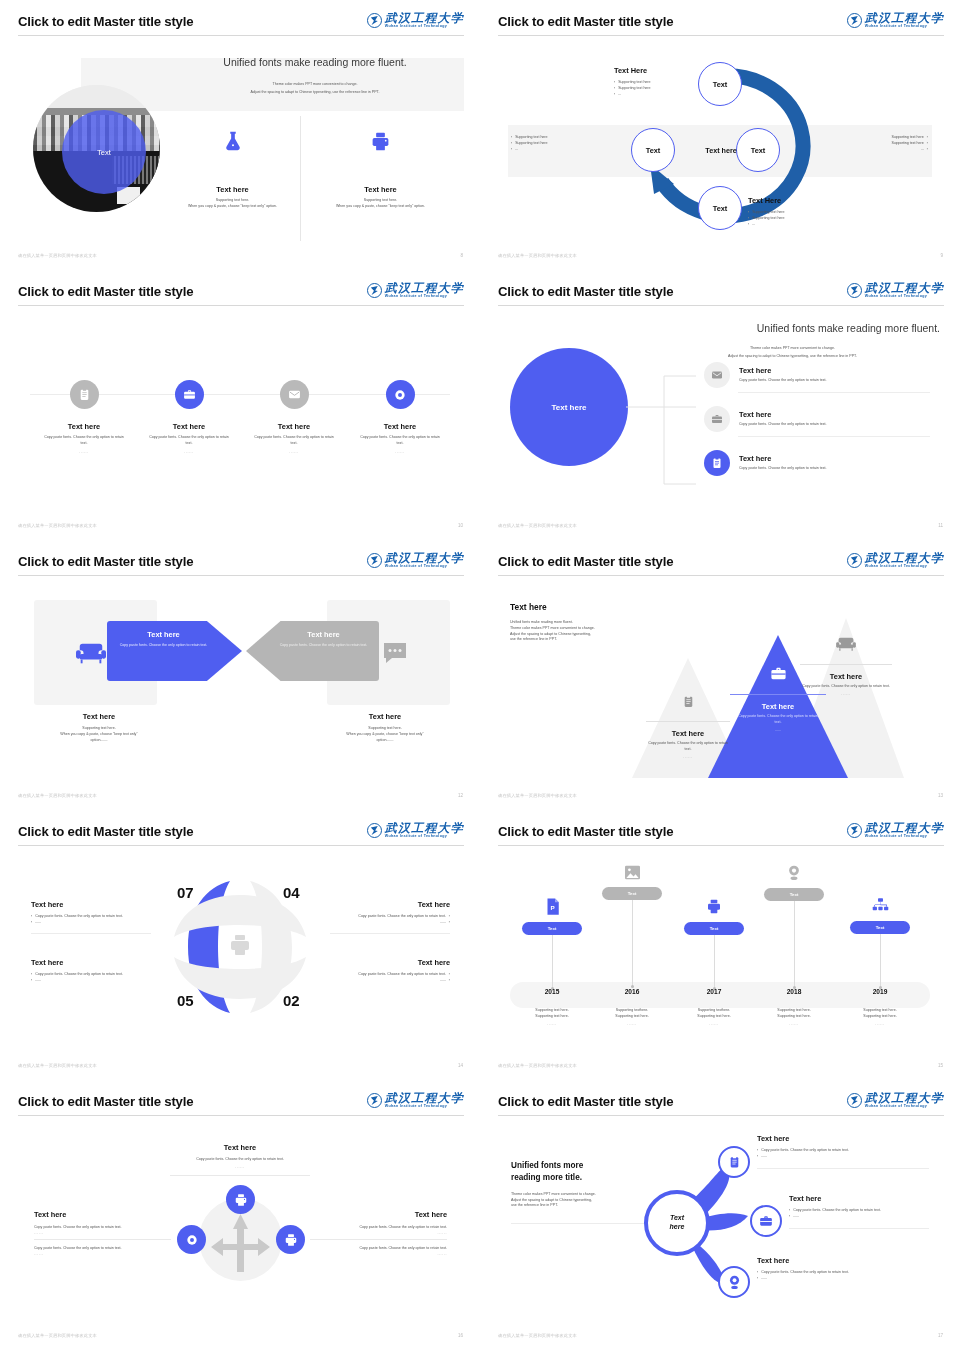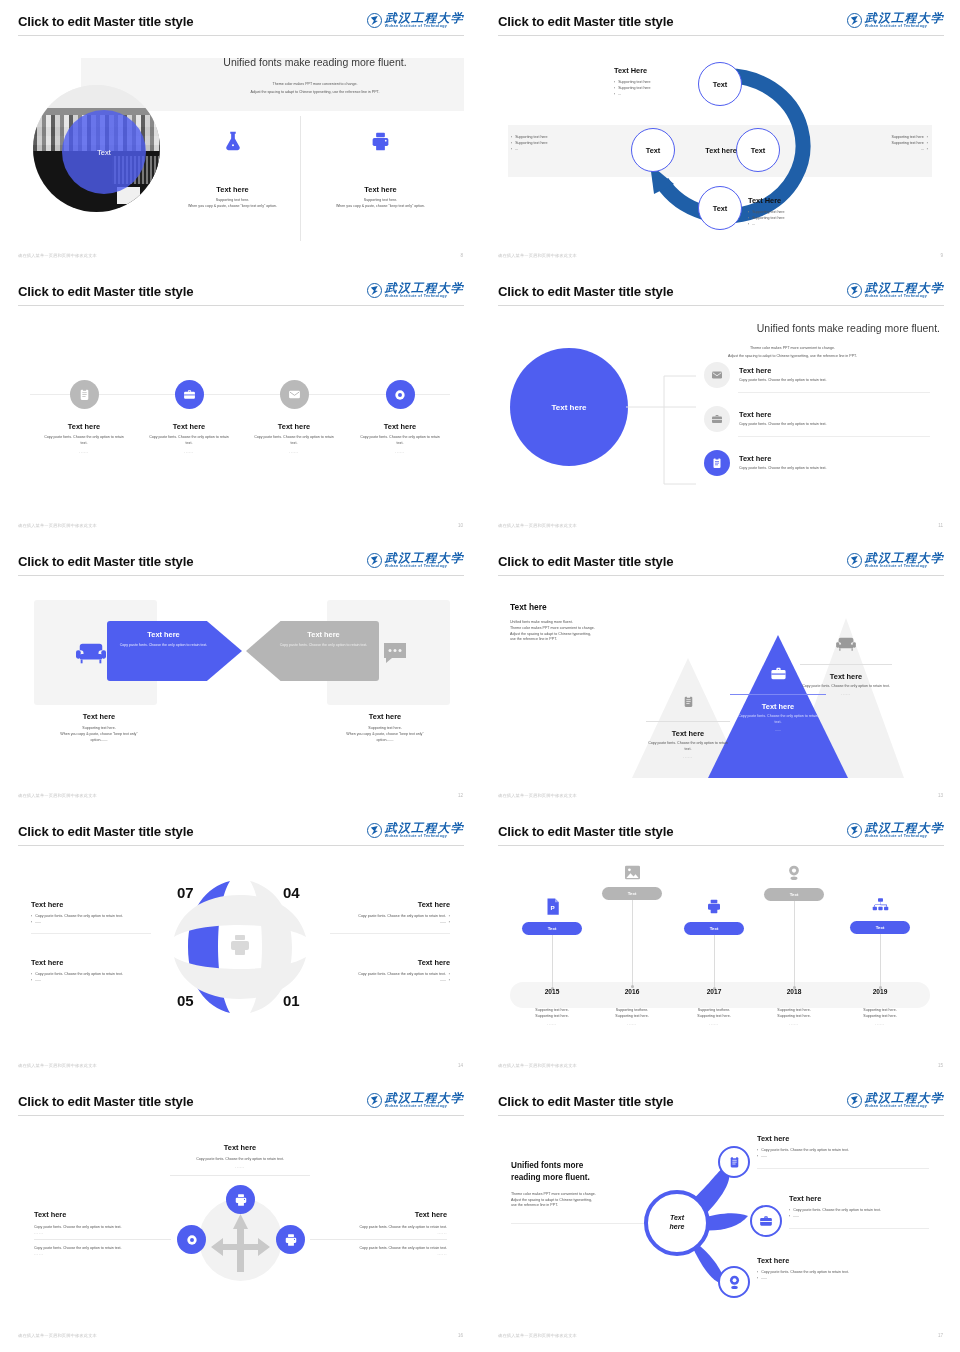--- a/index.html
+++ b/index.html
@@ -534,21 +534,21 @@
     <path d="M6 82 C30 98 112 98 138 82 C132 106 110 124 72 124 C34 124 12 106 6 82 Z" fill="#f0f0f0"></path>
   </svg>
   <svg style="position:absolute;left:228px;top:123px;" width="24" height="24" viewBox="0 0 24 24" fill="#d9d9d9">
         <rect x="7" y="2" width="10" height="5" rx="1"></rect>
         <rect x="3" y="8" width="18" height="9" rx="2"></rect>
         <rect x="7" y="15" width="10" height="7" rx="1"></rect>
       </svg>
 
   <div style="position:absolute;left:177px;top:74px;font-size:15px;font-weight:bold;color:#101010;">07</div>
   <div style="position:absolute;left:283px;top:74px;font-size:15px;font-weight:bold;color:#101010;">04</div>
-  <div style="position:absolute;left:283px;top:182px;font-size:15px;font-weight:bold;color:#101010;">01</div>
+  <div style="position:absolute;left:283px;top:182px;font-size:15px;font-weight:bold;color:#101010;">02</div>
   <div style="position:absolute;left:177px;top:182px;font-size:15px;font-weight:bold;color:#101010;">05</div>
 
   <div style="position:absolute;left:31px;top:90px;width:120px;">
     <div class="h3">Text here</div>
     <div style="margin-top:5px;">
       <div class="bullet">
             <span class="bt">▪</span>
             <span class="sub2">Copy paste fonts. Choose the only option to retain text.</span>
           </div>
       <div class="bullet">
@@ -795,21 +795,21 @@
     <span class="logo-mark"></span>
     <span class="logo-txt">
       <span class="logo-cn">武汉工程大学</span>
       <span class="logo-en">Wuhan Institute of Technology</span>
     </span>
   </div>
 
   <div style="position:absolute;left:31px;top:80px;width:134px;">
     <div style="font-size:8.2px;font-weight:bold;color:#111;line-height:1.45;">
       <span>Unified fonts more</span><br>
-      <span>reading more fluent.</span>
+      <span>reading more title.</span>
     </div>
     <div style="margin-top:8px;">
       <div class="sub2">Theme color makes PPT more convenient to change.</div>
       <div class="sub2">Adjust the spacing to adapt to Chinese typesetting,</div>
       <div class="sub2">use the reference line in PPT.</div>
     </div>
     <div style="height:1px;background:#ececec;margin-top:14px;"></div>
   </div>
 
   <svg style="position:absolute;left:160px;top:62px;" width="130" height="170" viewBox="0 0 130 170">

